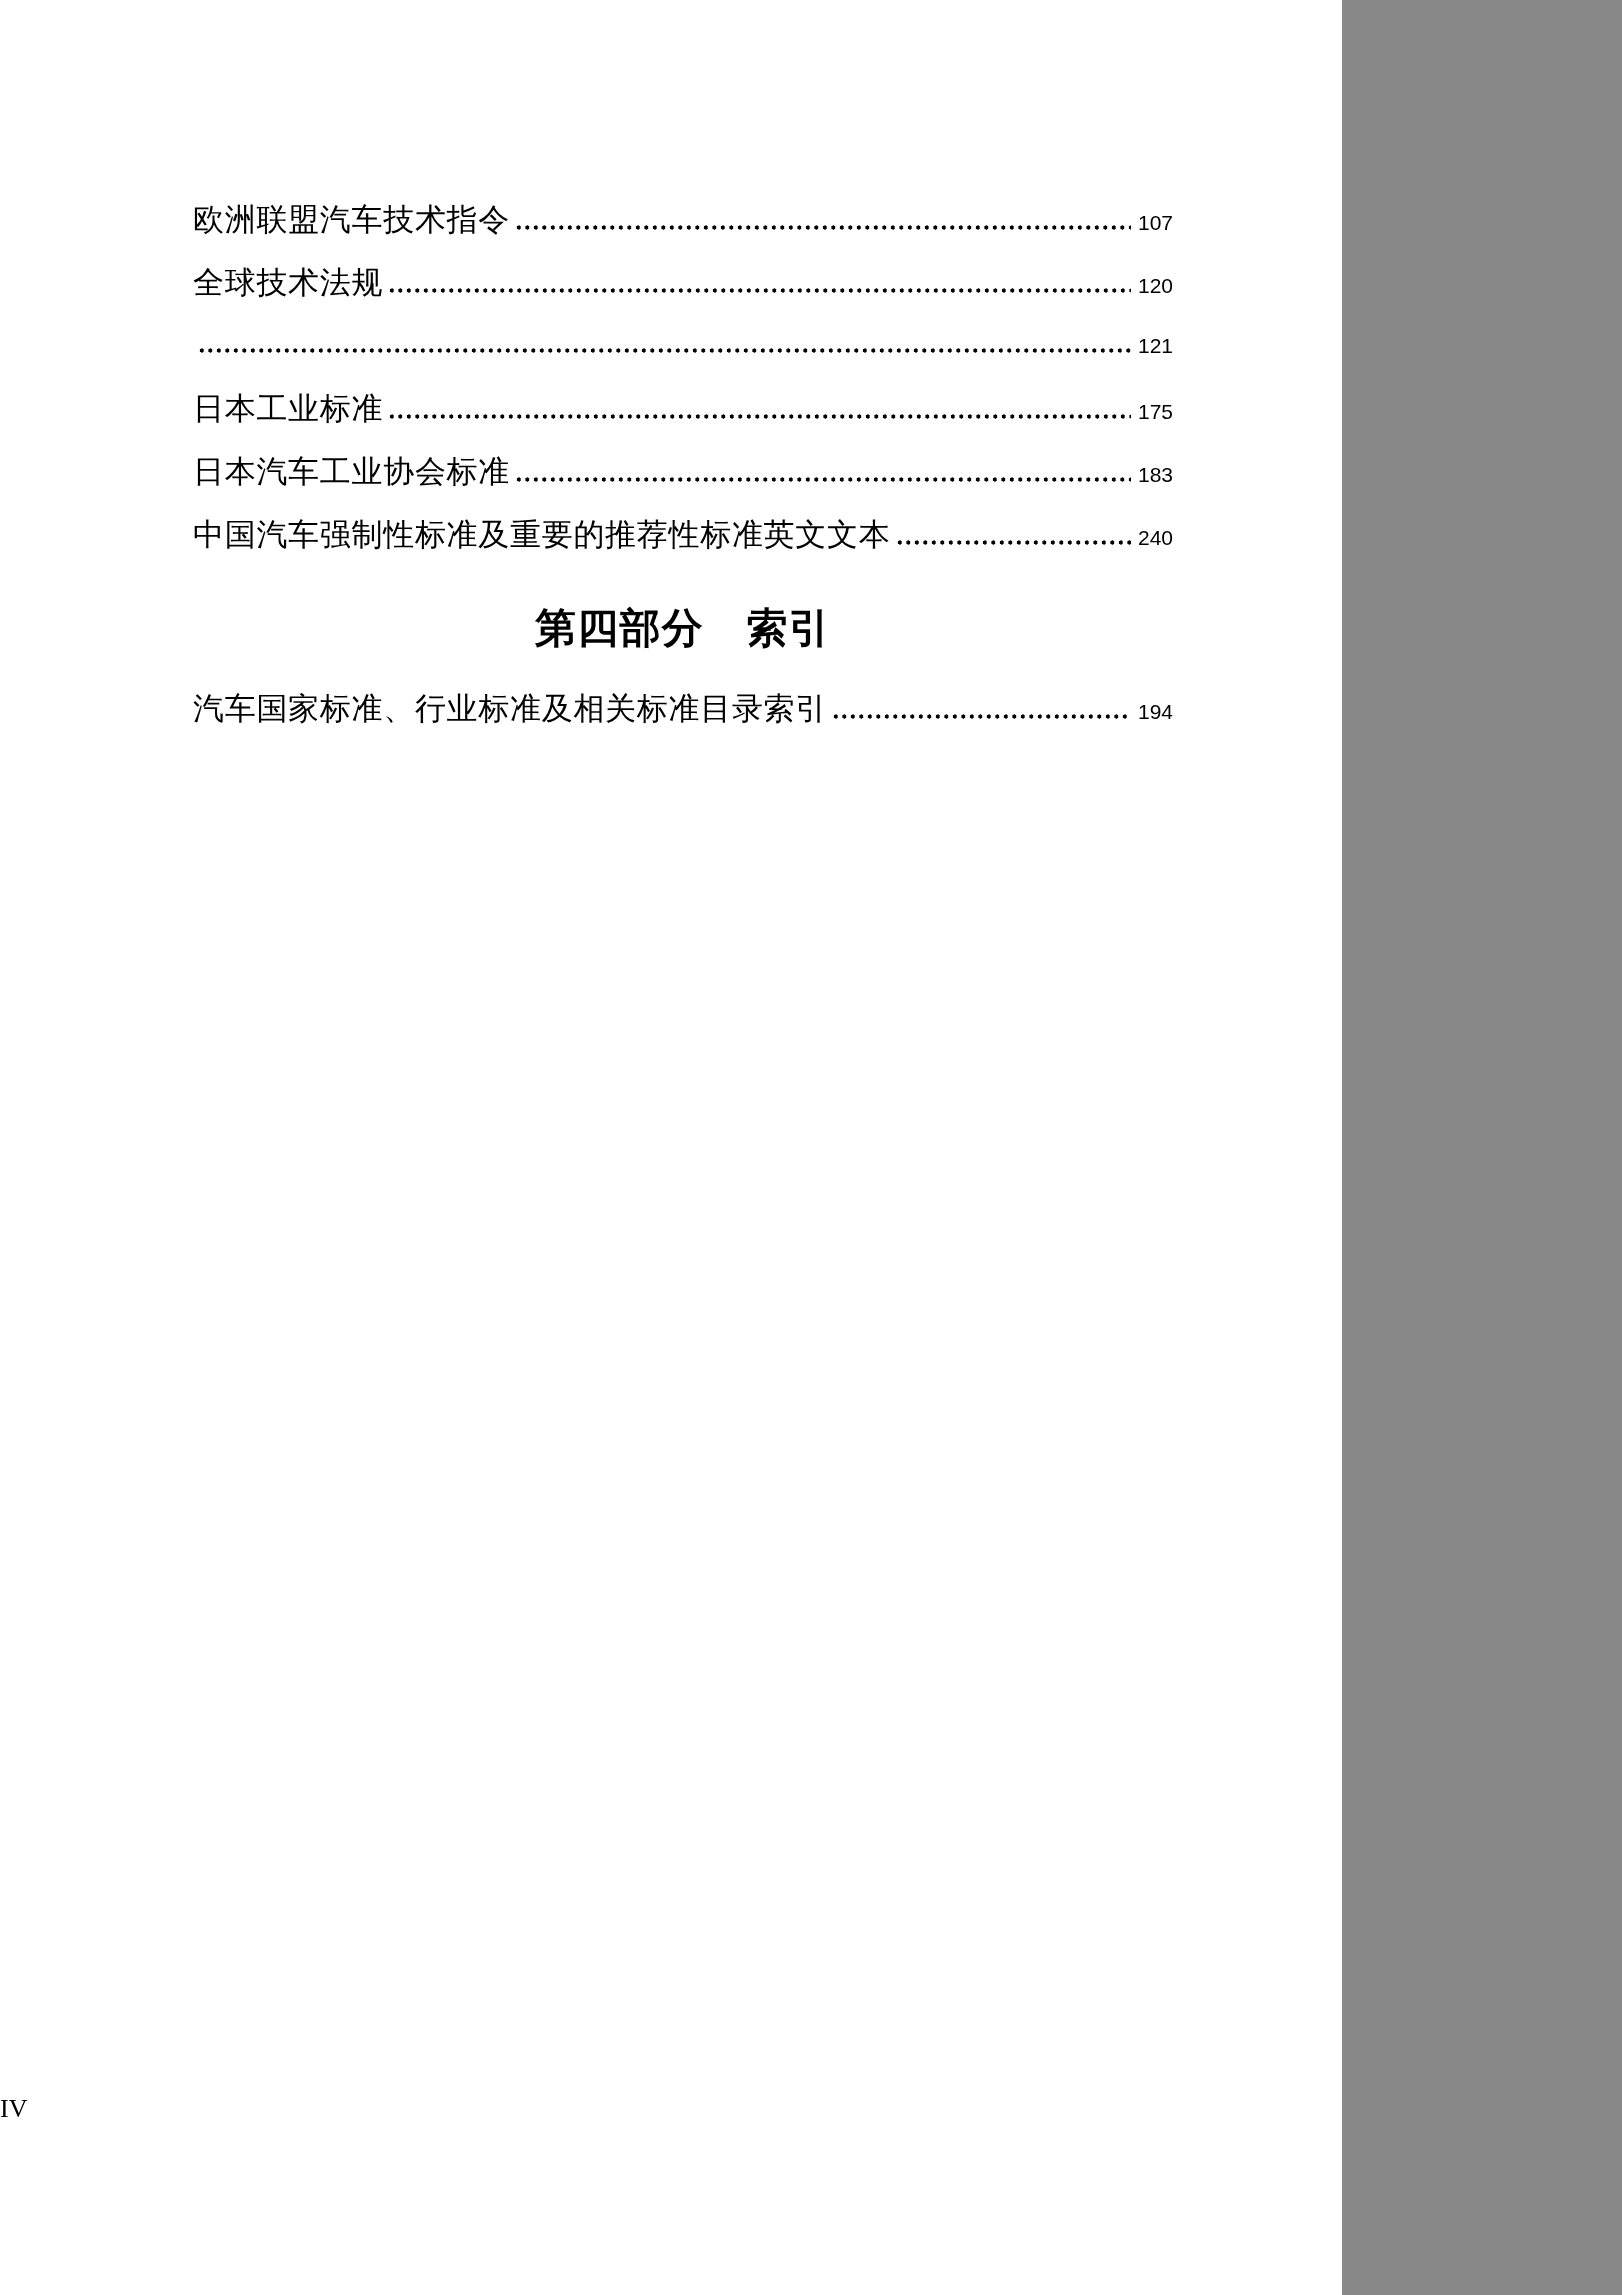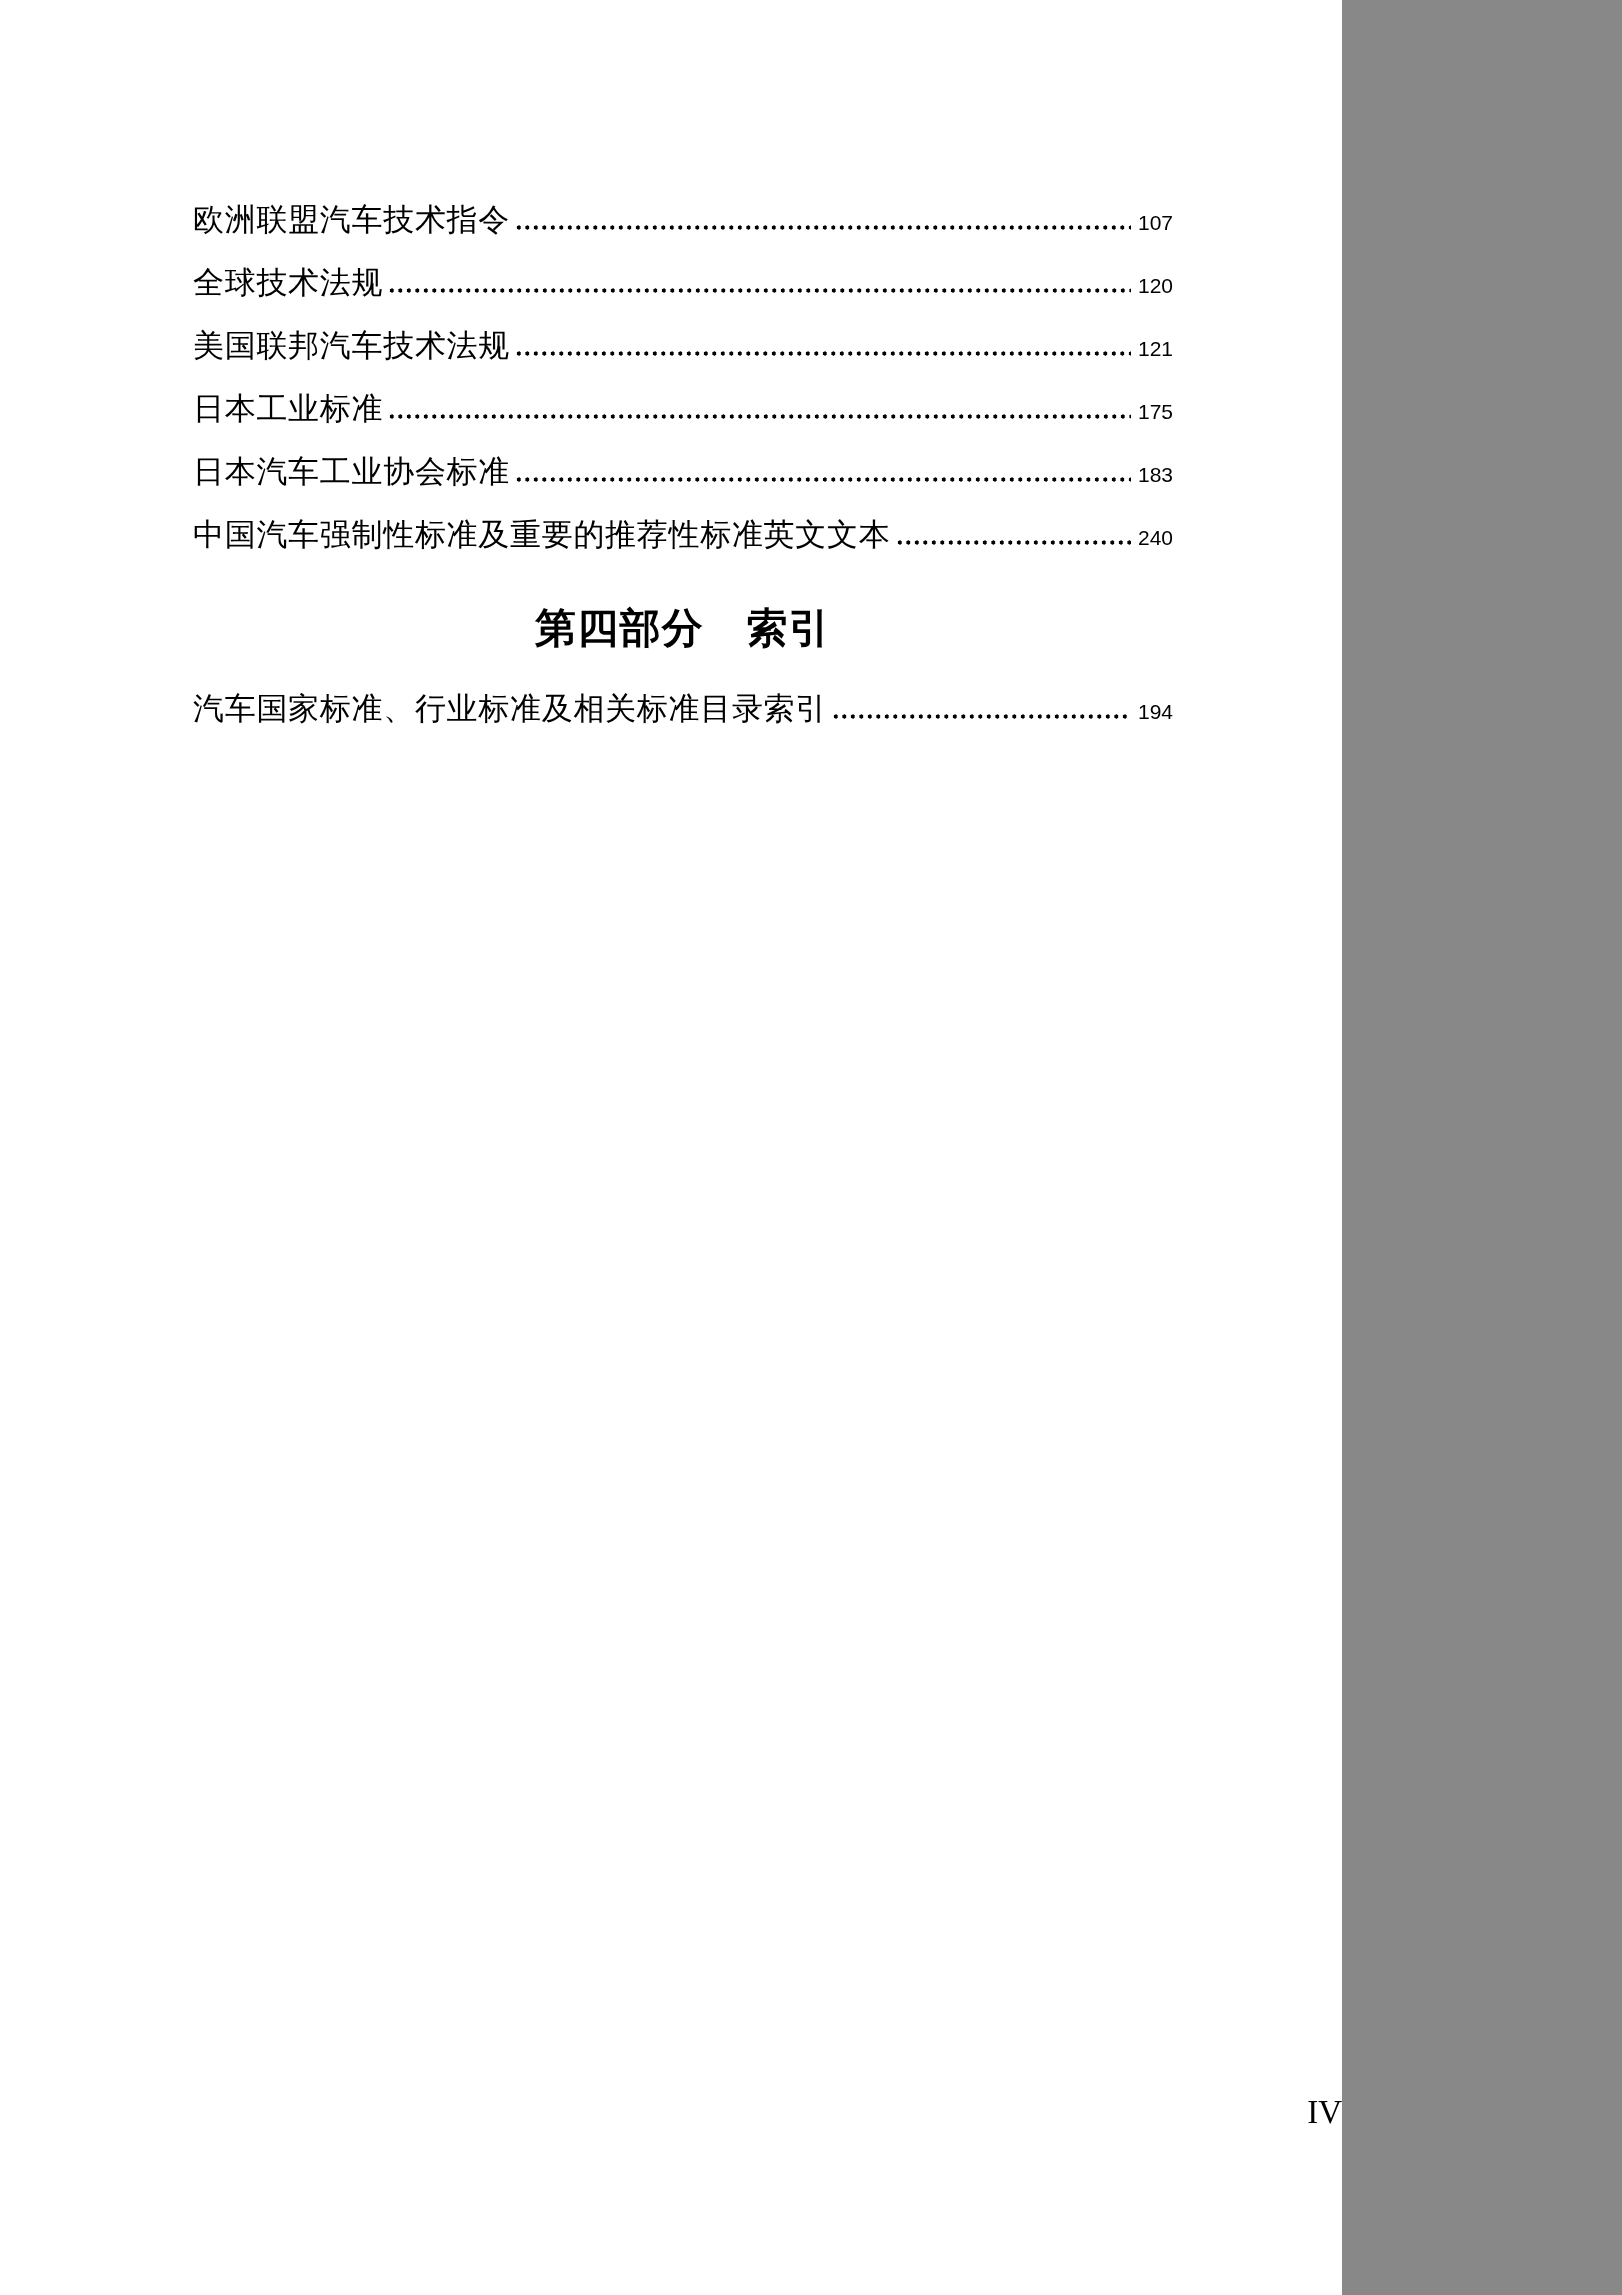--- a/index.html
+++ b/index.html
@@ -53,22 +53,22 @@
     letter-spacing: 1.3px;
     white-space: nowrap;
   }
   .part-heading.p3 { margin-top: 18.3px; margin-bottom: 15.7px; }
   .part-heading.p4 { margin-top: 30px; margin-bottom: 15.7px; }
   .footer-pagenum {
     position: absolute;
     top: 2094px;
     left: 0;
     right: 0;
-    text-align: right;
-    font-size: 33px;
+    text-align: left;
+    font-size: 26px;
     font-family: "Liberation Serif", "DejaVu Serif", serif;
   }
 </style>
 </head>
 <body>
 
 <div class="page">
   <div class="toc">
 
     <div class="toc-row">
@@ -78,21 +78,20 @@
     </div>
 
 
     <div class="toc-row">
       <span class="toc-title">全球技术法规</span>
       <span class="dot-leader"></span>
       <span class="toc-page">120</span>
     </div>
 
     <div class="toc-row">
-      <span class="toc-title">美国联邦汽车技术法规</span>
       <span class="dot-leader"></span>
       <span class="toc-page">121</span>
     </div>
 
 
     <div class="toc-row">
       <span class="toc-title">日本工业标准</span>
       <span class="dot-leader"></span>
       <span class="toc-page">175</span>
     </div>

